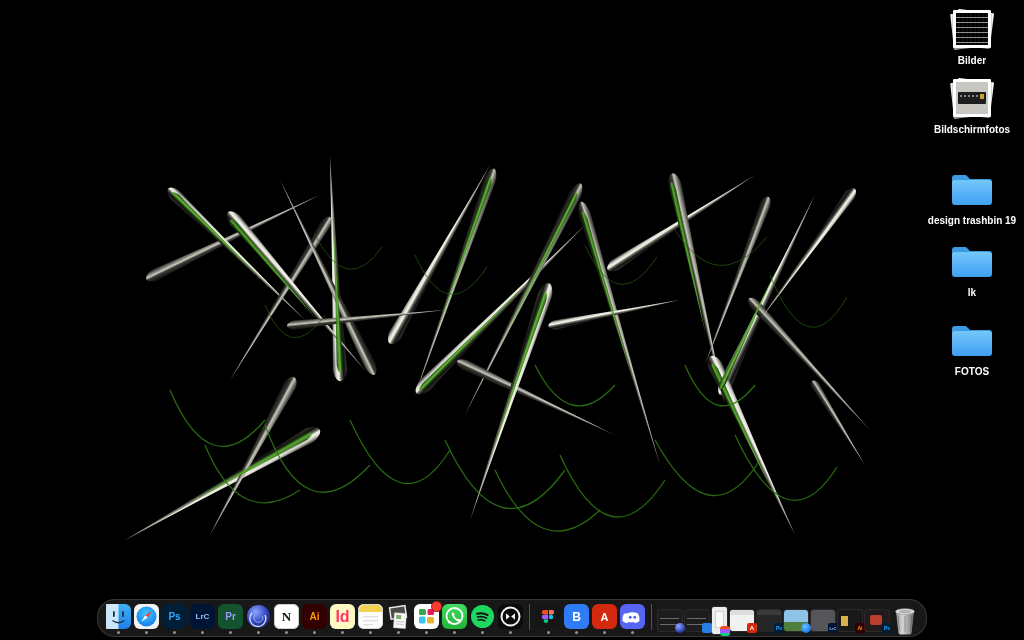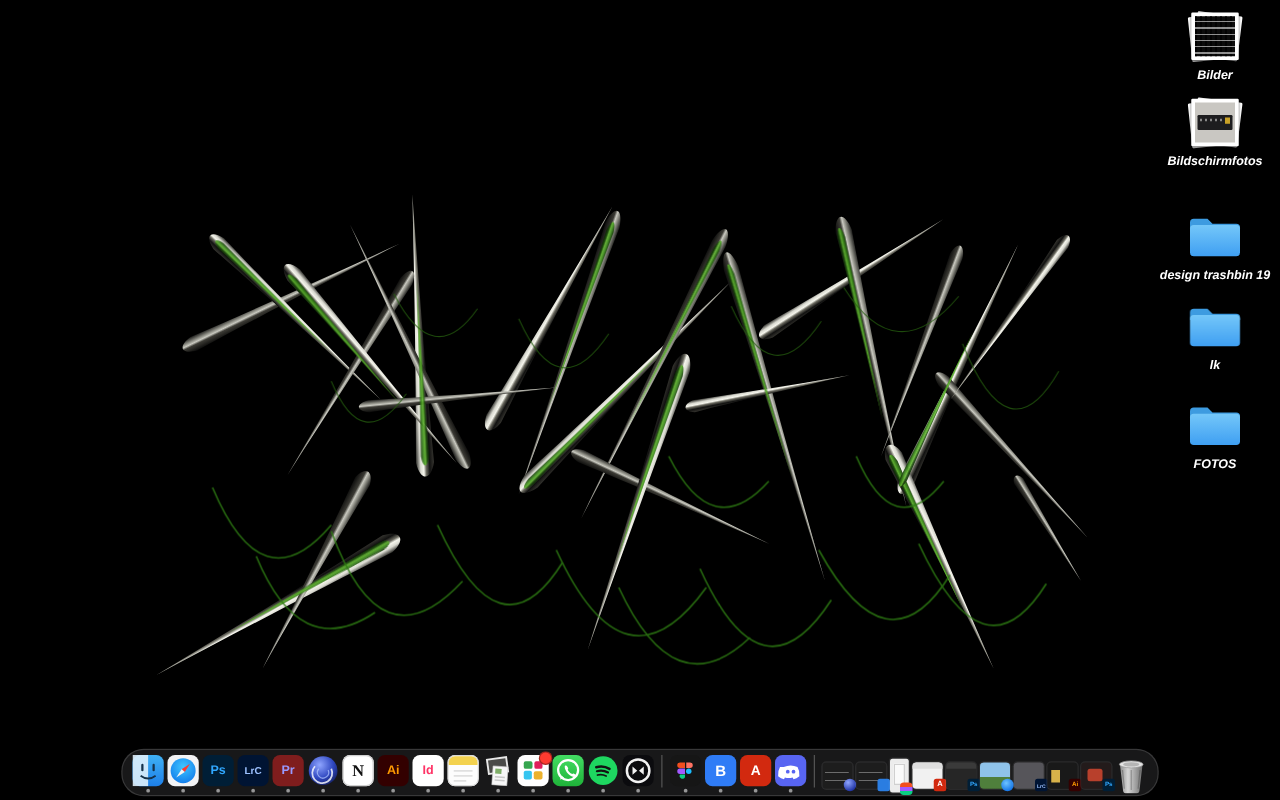--- a/index.html
+++ b/index.html
@@ -4,21 +4,21 @@
 <style>
   html,body{margin:0;padding:0;background:#000;}
   .screen{position:relative;width:1024px;height:640px;background:#000;overflow:hidden;
           font-family:"Liberation Sans",sans-serif;-webkit-font-smoothing:antialiased;}
 
   
   .artwork{position:absolute;left:115px;top:135px;width:760px;height:430px;}
 
   
   .desk-col{position:absolute;top:6px;right:6px;width:92px;}
-  .desk-item{position:absolute;left:0;width:92px;display:flex;flex-direction:column;align-items:center;cursor:default;font-style:italic;}
+  .desk-item{position:absolute;left:0;width:92px;display:flex;flex-direction:column;align-items:center;cursor:default;}
   .desk-item .ic{height:46px;display:flex;align-items:center;justify-content:center;}
   .desk-label{margin-top:3px;font-size:10px;font-weight:bold;color:#fff;text-align:center;line-height:11px;
               text-shadow:0 1px 2px rgba(0,0,0,.95);white-space:nowrap;}
   
   .stack{position:relative;width:40px;height:40px;}
   .stack .ph{position:absolute;background:#fff;border-radius:1px;box-shadow:0 1px 2px rgba(0,0,0,.6);}
   .stack .back1{width:36px;height:36px;left:4px;top:2px;transform:rotate(7deg);}
   .stack .back2{width:36px;height:36px;left:0px;top:3px;transform:rotate(-6deg);}
   .stack .front{width:38px;height:38px;left:1px;top:1px;padding:3px;box-sizing:border-box;}
   .stack .inner{width:100%;height:100%;}
@@ -39,23 +39,23 @@
         background:rgba(50,50,52,.48);border:1px solid rgba(255,255,255,.14);
         border-radius:18px;box-sizing:border-box;}
   .ditem{display:flex;flex-direction:column;align-items:center;width:25px;flex:none;cursor:pointer;}
   .da{width:25px;height:25px;border-radius:6px;position:relative;display:flex;align-items:center;justify-content:center;
       overflow:visible;flex:none;}
   .rdot{width:3px;height:3px;border-radius:50%;background:rgba(255,255,255,.55);margin-top:2px;}
   .dsep{width:1px;height:26px;background:rgba(255,255,255,.25);margin:0 3px;align-self:flex-start;margin-top:0;flex:none;}
   .tile-letter{font-weight:bold;letter-spacing:0;}
   .da-ps{background:#001e36;color:#31a8ff;font-size:10px;}
   .da-lrc{background:#001433;color:#9cc1ff;font-size:8px;}
-  .da-pr{background:#7f1d1d;color:#9999ff;font-size:10px;}
+  .da-pr{background:#14532d;color:#9999ff;font-size:10px;}
   .da-ai{background:#300;color:#ff9a00;font-size:10px;}
-  .da-id{background:#ffffff;color:#ff3366;font-size:10px;}
+  .da-id{background:#fef9c3;color:#ff3366;font-size:16px;}
   .da-notion{background:#fff;color:#111;font-size:13px;box-shadow:inset 0 0 0 1px #cfcfcf;}
   .da-notion .tile-letter{font-family:"Liberation Serif",serif;}
   .da-bdocs{background:#2f7cf6;color:#fff;font-size:12px;}
   .da-acrobat{background:#d2290f;color:#fff;font-size:11px;}
   .da-finder{background:linear-gradient(180deg,#3fb1f5,#1d7fe8);}
   .da-safari{background:#f2f3f5;}
   .da-c4d{background:transparent;}
   .da-calendar{background:#fbfbfb;box-shadow:inset 0 0 0 1px #d8d8d8;}
   .da-preview{background:transparent;}
   .da-slack{background:#fff;}

